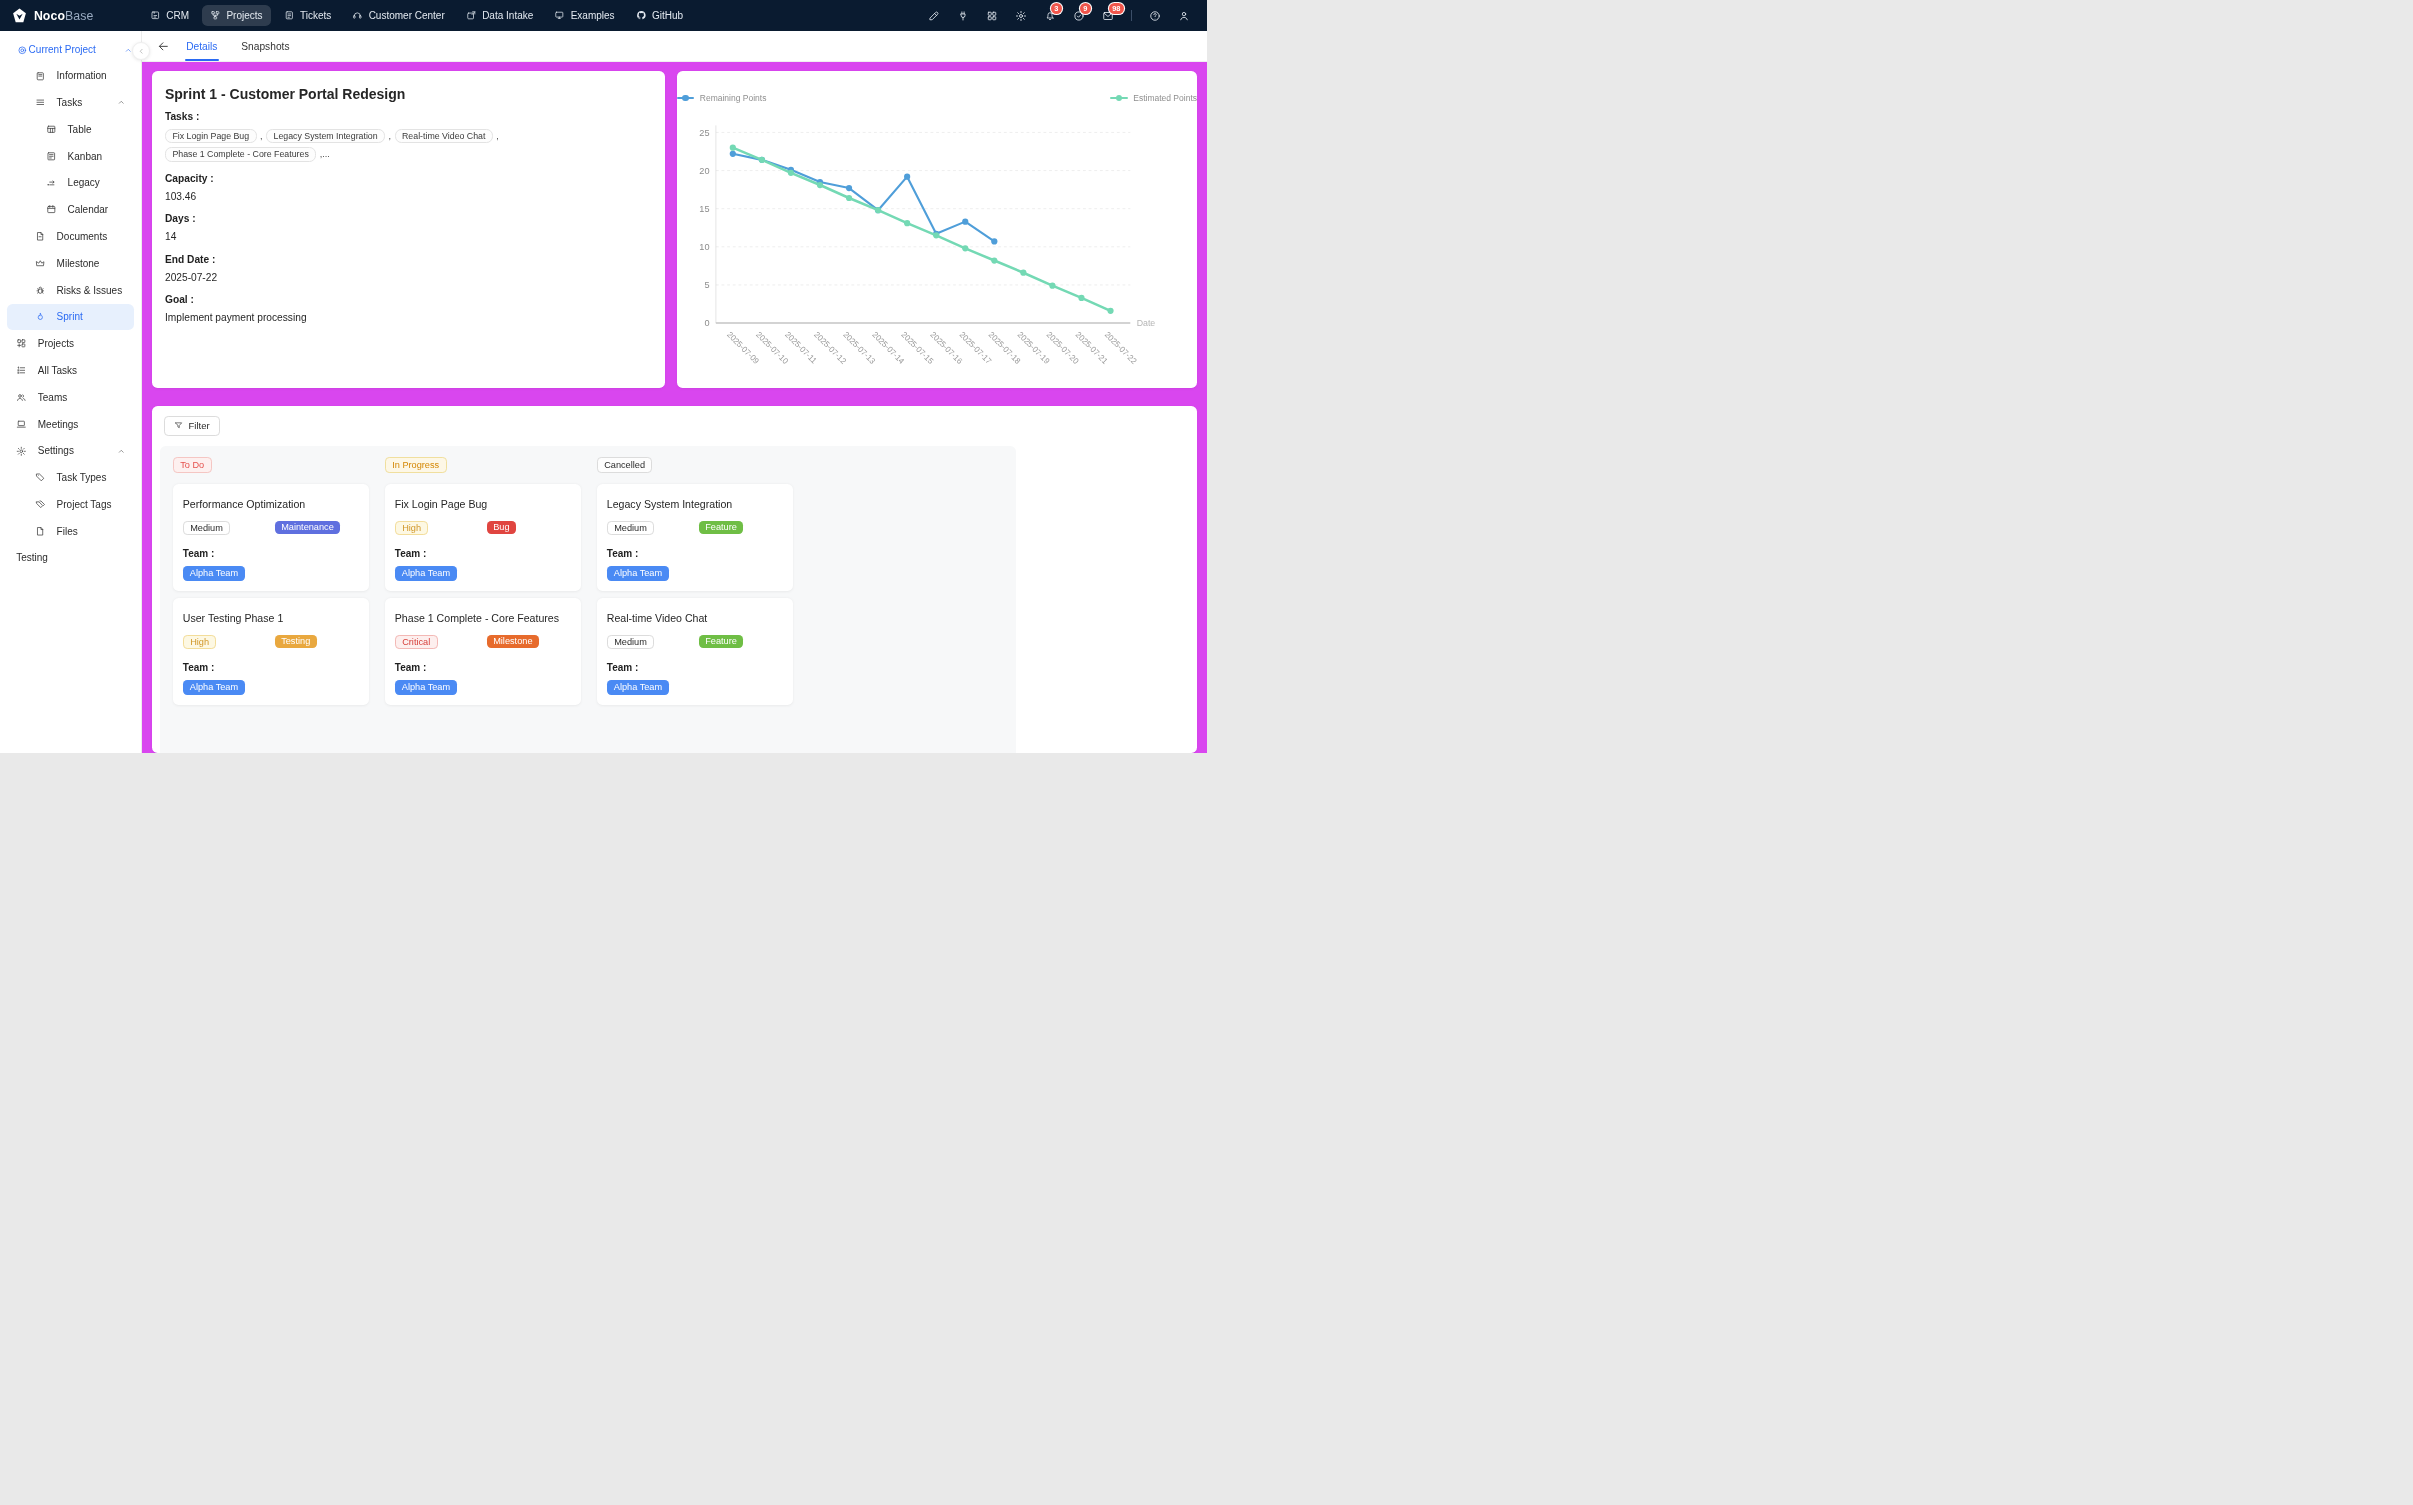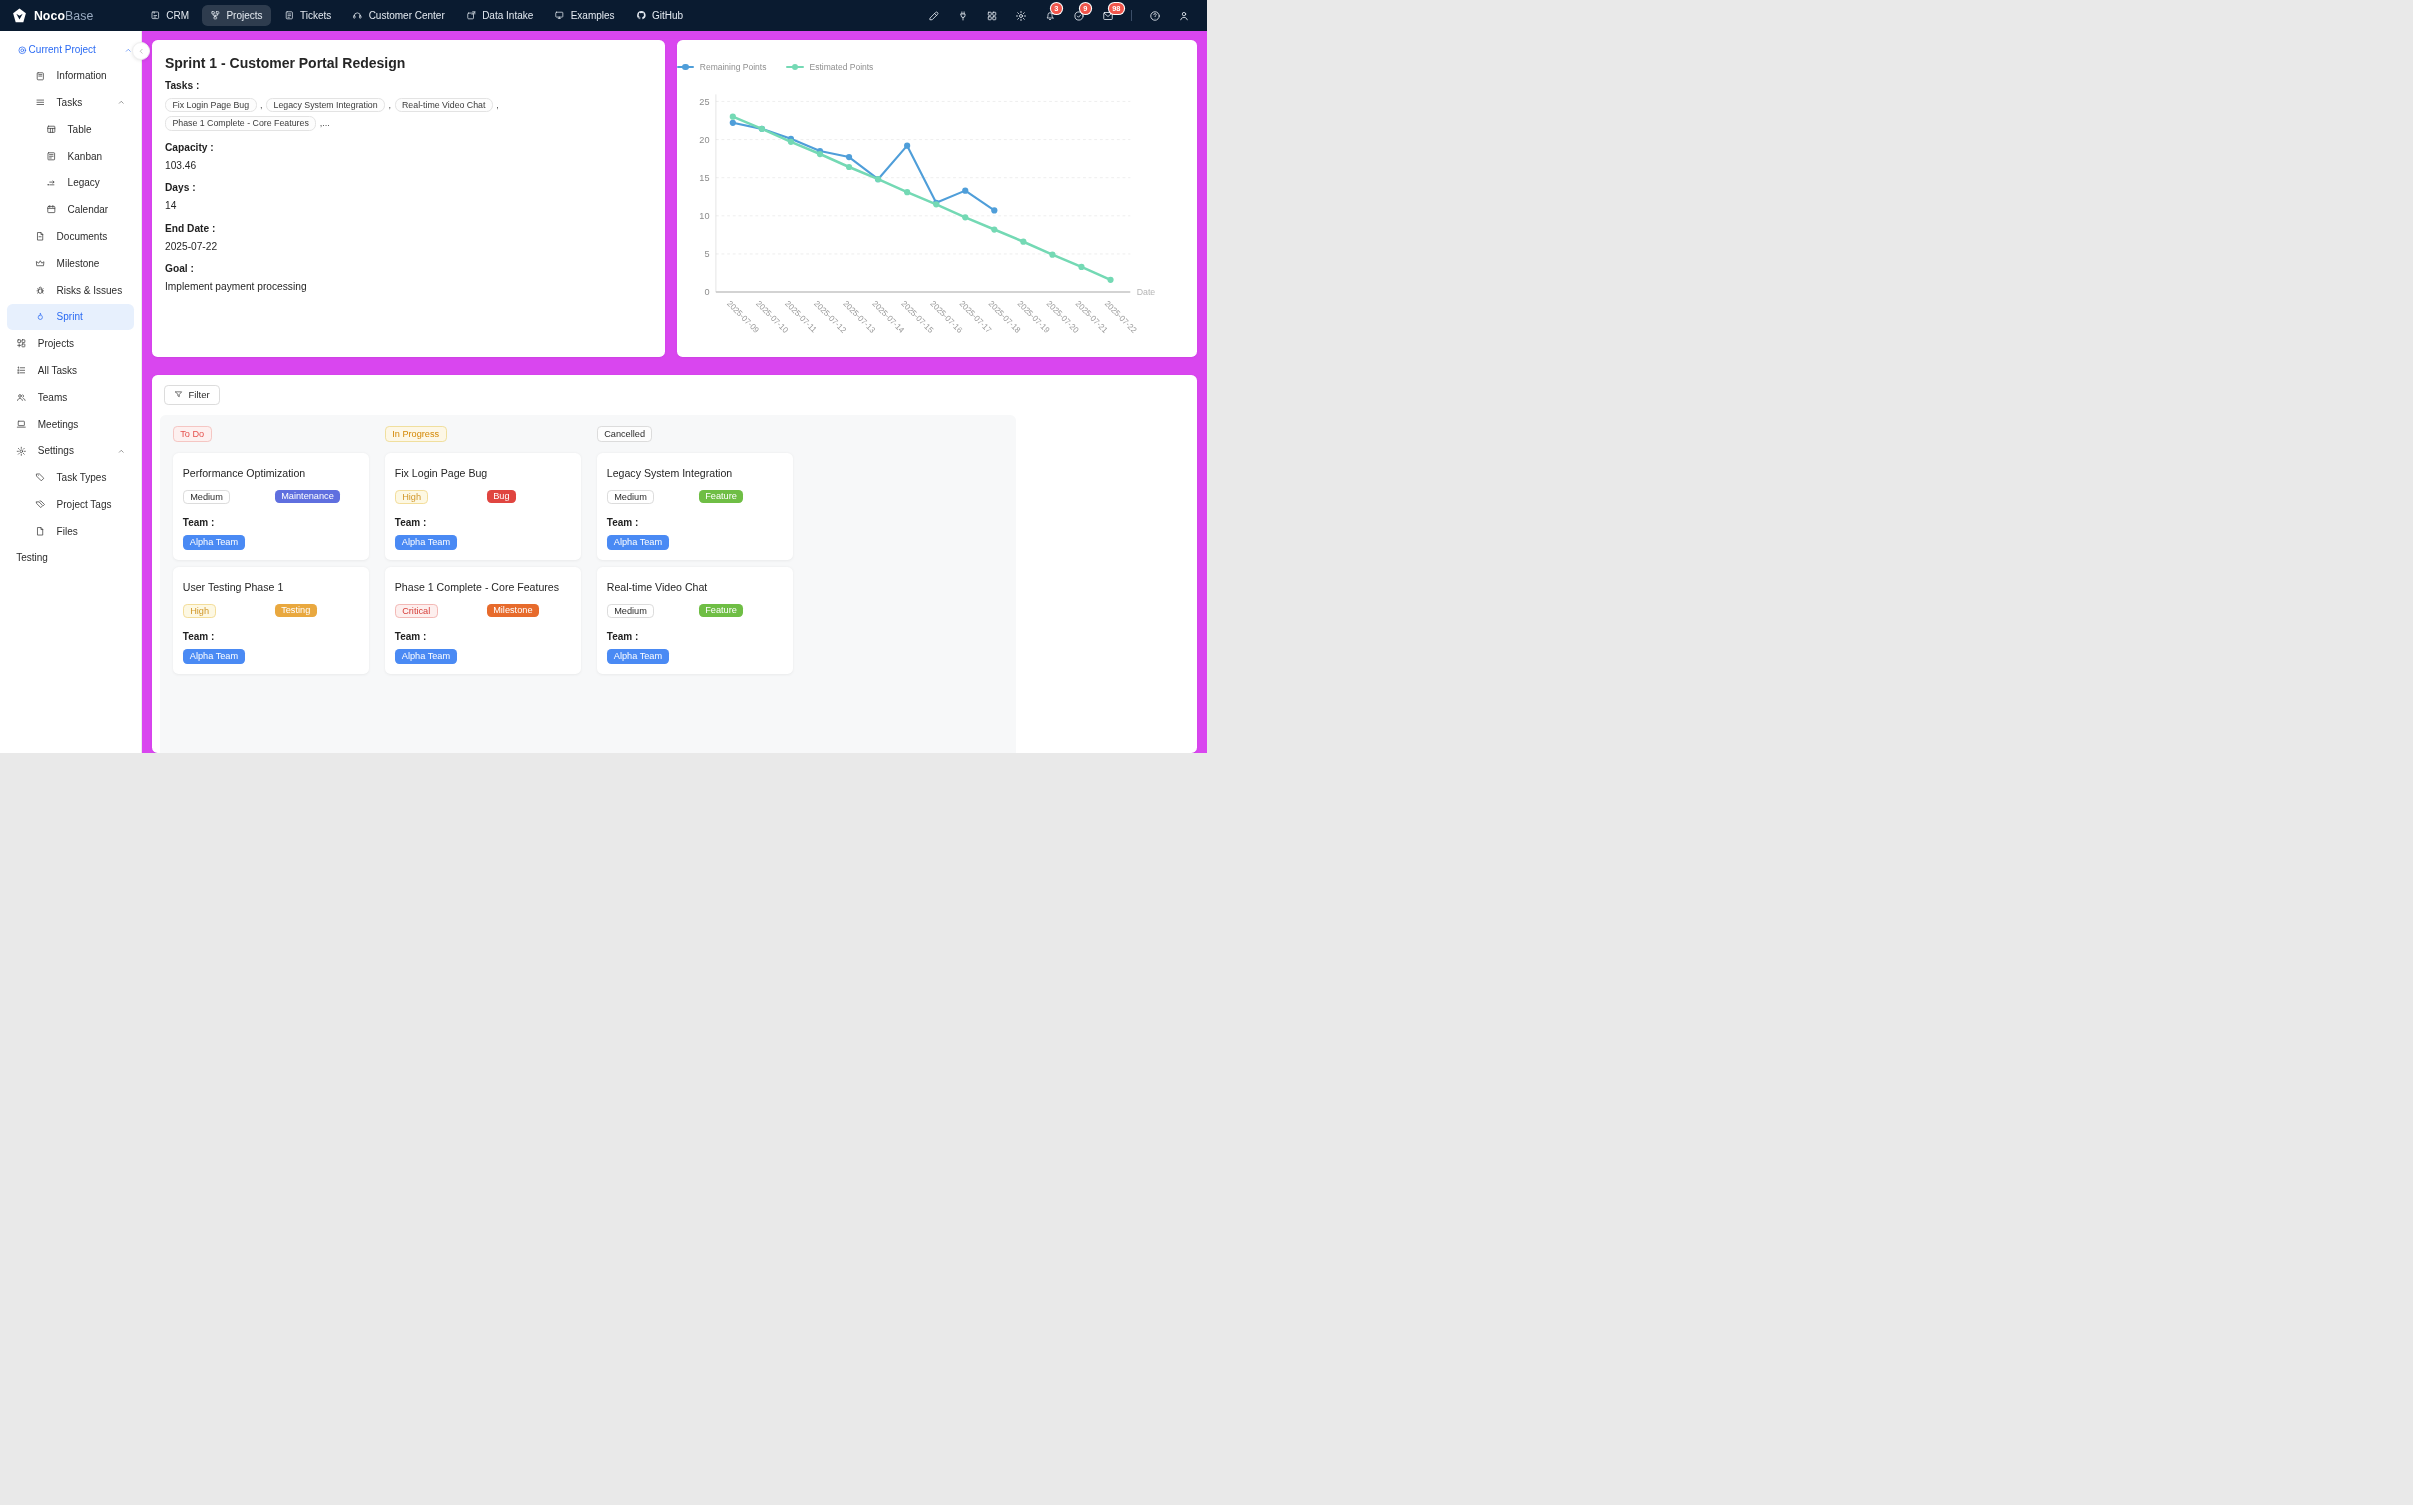--- a/index.html
+++ b/index.html
@@ -58,21 +58,21 @@
   .sprint-title{font-size:14px;font-weight:600;color:#262626;margin:0 0 8.5px}
   .flabel{font-weight:700;font-size:10.2px;margin:11.3px 0 7px;color:#1f1f1f}
   .flabel.first{margin-top:5.6px}
   .fvalue{font-size:10.2px;color:#262626}
   .tags{display:flex;align-items:center;gap:3.5px;flex-wrap:wrap}
   .tag-pill{border:0.7px solid #e3e3e3;background:#fdfdfd;border-radius:6.4px;padding:1.4px 6.4px;font-size:8.8px;color:#3a3a3a;white-space:nowrap}
   .tag-sep{color:#4a4a4a;font-size:9.2px}
 
   
   .chart-card{position:relative;overflow:hidden}
-  .legend{position:absolute;top:22px;left:0;right:0;display:flex;justify-content:flex-start;gap:20px;z-index:2}
+  .legend{position:absolute;top:22px;left:0;right:0;display:flex;justify-content:space-between;gap:20px;z-index:2}
   .lg-item{display:flex;align-items:center;gap:5.6px;font-size:8.5px;color:#8f8f8f;cursor:pointer}
   .lg-mark{width:17.6px;height:2.5px;border-radius:1.4px;position:relative}
   .lg-dot{position:absolute;width:6.4px;height:6.4px;border-radius:50%;left:5.6px;top:-1.9px;background:inherit}
   #chartSvg{position:absolute;inset:0;width:100%;height:100%}
   #chartSvg text{font-family:"Liberation Sans",sans-serif}
 
   
   .kanban-card{grid-column:1/3;position:relative;padding:9.2px 0 0 11.3px;overflow:hidden}
   .filter-btn{display:inline-flex;align-items:center;gap:5.6px;border:0.7px solid #dcdcdc;background:#fff;border-radius:4.2px;padding:3.5px 9.2px;font-size:9.5px;color:#2b2b2b;cursor:pointer;font-family:inherit}
   .filter-btn .ic{width:9.2px;height:9.2px;color:#333}
@@ -445,20 +445,35 @@
   </aside>
   <button class="collapse-btn">
     <span class="ic">
         <svg viewBox="0 0 24 24" fill="none" stroke="currentColor" stroke-width="1.7" stroke-linecap="round" stroke-linejoin="round">
           <path d="M14.5 6.5 9 12l5.5 5.5"></path>
         </svg>
       </span>
   </button>
 
   <div class="main">
+    <div class="page-header">
+      <span class="ic back-btn">
+          <svg viewBox="0 0 24 24" fill="none" stroke="currentColor" stroke-width="1.7" stroke-linecap="round" stroke-linejoin="round">
+            <path d="M19.5 12H5M11.2 5.3 4.5 12l6.7 6.7"></path>
+          </svg>
+        </span>
+      <div class="ph-tabs">
+        <div class="ph-tab active">
+            <span>Details</span>
+          </div>
+        <div class="ph-tab">
+            <span>Snapshots</span>
+          </div>
+      </div>
+    </div>
 
     <div class="content">
 
       <section class="card sprint-card">
         <h1 class="sprint-title">Sprint 1 - Customer Portal Redesign</h1>
         <div class="flabel first">Tasks :</div>
         <div class="tags" id="taskTags">
             <span class="tag-pill">Fix Login Page Bug</span>
             <span class="tag-sep">,</span>
             <span class="tag-pill">Legacy System Integration</span>

